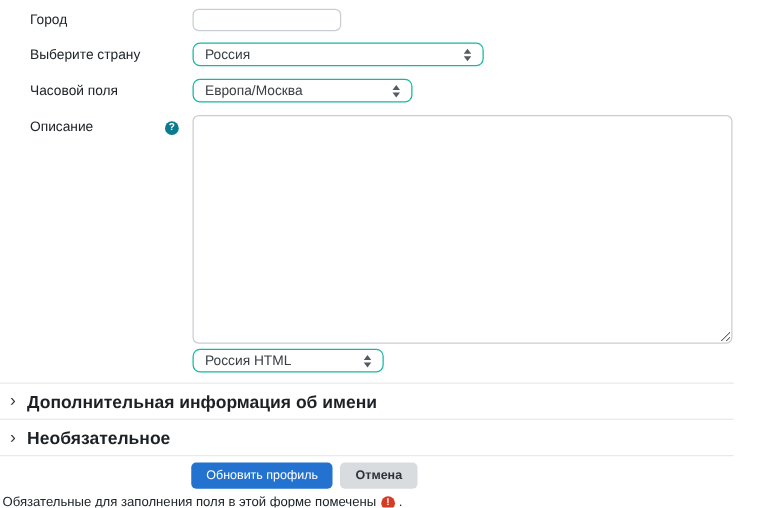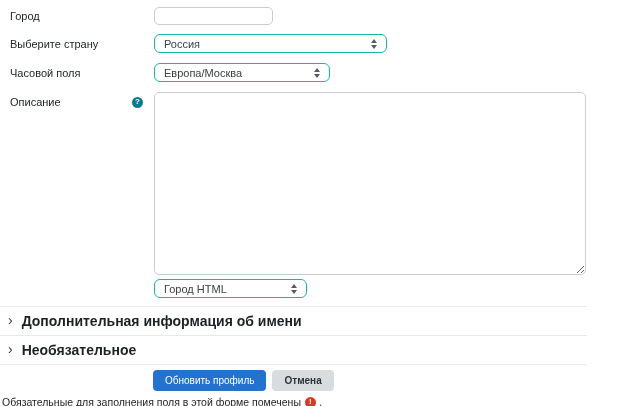--- a/index.html
+++ b/index.html
@@ -13,21 +13,21 @@
   }
   .page { width: 624px; padding-top: 7px; position: relative; }
 
   .form-row { display: flex; align-items: center; margin-bottom: 10px; }
   .form-row.row-city { margin-bottom: 9px; }
   .form-row.row-desc { align-items: flex-start; margin-bottom: 0; }
 
   .label-col {
     width: 154px;
     flex: 0 0 154px;
-    padding-left: 10px;
+    padding-left: 24px;
     font-size: 11px;
     color: #212529;
   }
   .row-desc .label-col {
     display: flex;
     justify-content: space-between;
     align-items: center;
     padding-right: 11px;
     padding-top: 4px;
   }
@@ -202,21 +202,21 @@
     <div class="label-col">
       <span>Описание</span>
       <span class="help-icon">?</span>
     </div>
     <textarea class="desc-textarea" style=""></textarea>
   </div>
 
   <div class="format-row">
     <div class="spacer"></div>
     <div class="select-box select-format">
-      <span>Город HTML</span>
+      <span>Россия HTML</span>
       <span class="updown-arrow">
         <span class="tri-up"></span>
           <span class="tri-down"></span>
       </span>
     </div>
   </div>
 
   <div class="sections">
     <div class="section-header">
       <span class="section-chevron">›</span>

